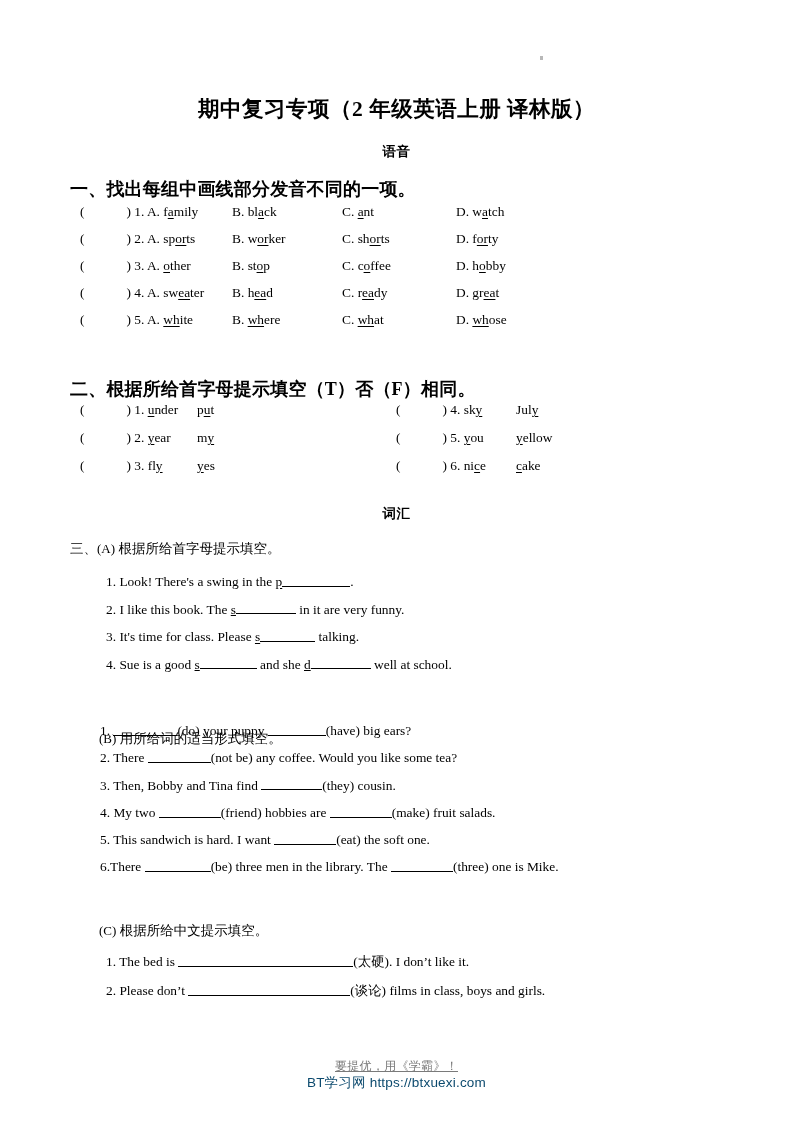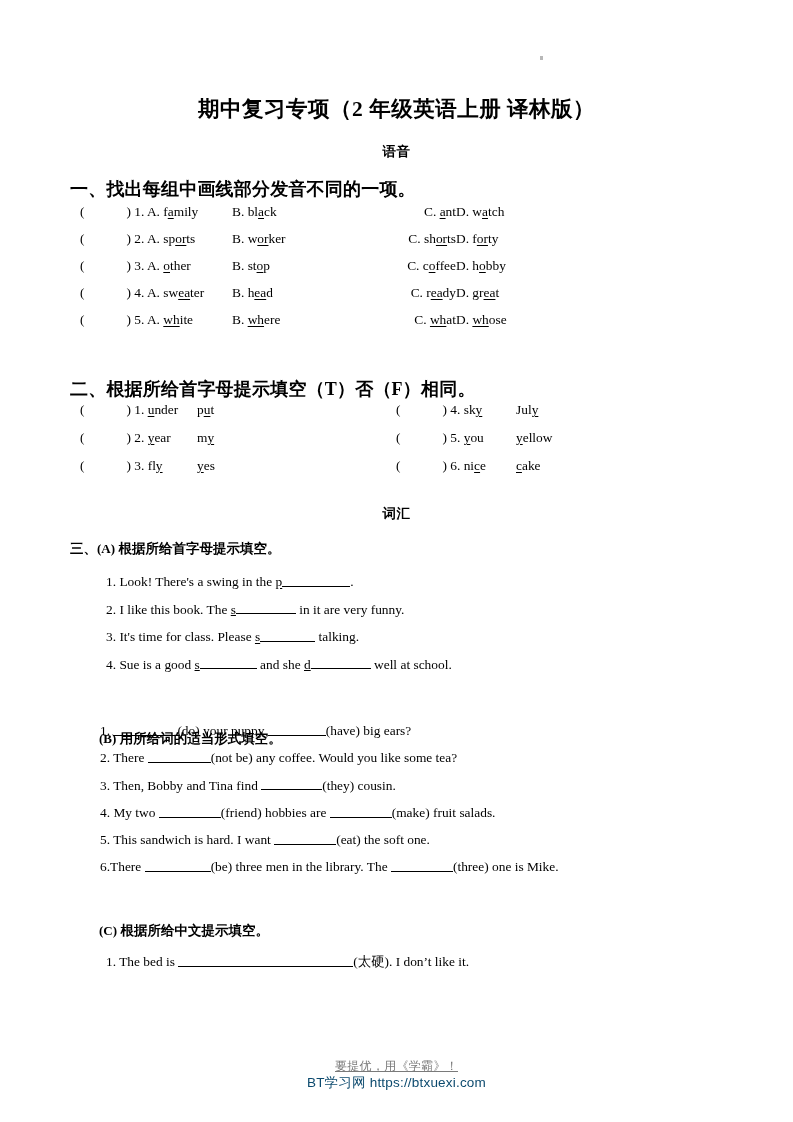--- a/index.html
+++ b/index.html
@@ -44,21 +44,21 @@
     font-weight: bold;
     letter-spacing: 0.5px;
   }
   .section-head {
     font-size: 18px;
     font-weight: bold;
     letter-spacing: 0.2px;
   }
   .sub-head {
     font-size: 13.5px;
-    font-weight: bold;
+    font-weight: normal;
   }
   .sub-head .tag {
     font-family: "Liberation Serif", "DejaVu Serif", serif;
     font-size: 13px;
   }
   .body-row {
     font-size: 13.4px;
     white-space: nowrap;
   }
   u, .u {
@@ -77,21 +77,21 @@
     width: 42px;
   }
 
   
   #phonetics-label { position: absolute; left: 0; right: 0; top: 143px; }
   #q1-head { position: absolute; left: 70px; top: 177px; }
   #q1-rows { position: absolute; left: 80px; top: 204px; }
   #q1-rows .r { height: 27px; }
   .col-a { display: inline-block; width: 152px; }
   .col-b { display: inline-block; width: 110px; }
-  .col-c { display: inline-block; width: 114px; text-align: right; }
+  .col-c { display: inline-block; width: 114px; }
   .col-d { display: inline-block; }
 
   #q2-head { position: absolute; left: 70px; top: 377px; }
   #q2-rows { position: absolute; left: 80px; top: 402px; }
   #q2-rows .r { height: 28px; }
   .p2-a { display: inline-block; width: 117px; }
   .p2-b { display: inline-block; width: 199px; }
   .p2-c { display: inline-block; width: 120px; }
   .p2-d { display: inline-block; }
 
@@ -172,20 +172,21 @@
       <div class="r body-row">2. There  <span class="blank" style="width:63px"></span>(not be)  any  coffee.  Would  you  like  some  tea?</div>
       <div class="r body-row">3. Then,  Bobby  and  Tina  find  <span class="blank" style="width:61px"></span>(they)  cousin.</div>
       <div class="r body-row">4. My  two  <span class="blank" style="width:62px"></span>(friend)  hobbies  are  <span class="blank" style="width:62px"></span>(make)  fruit  salads.</div>
       <div class="r body-row">5. This  sandwich  is  hard.  I  want  <span class="blank" style="width:62px"></span>(eat)  the  soft  one.</div>
       <div class="r body-row">6.There  <span class="blank" style="width:66px"></span>(be)  three  men  in  the  library.  The  <span class="blank" style="width:62px"></span>(three)  one  is  Mike.</div>
     </div>
 
   <div id="q3c-head" class="sub-head"><span class="tag">(C)</span>&nbsp;根据所给中文提示填空。</div>
   <div id="q3c-rows">
       <div class="r body-row">1. The  bed  is  <span class="blank" style="width:175px"></span>(太硬).  I  don’t  like  it.</div>
+      <div class="r body-row">2. Please  don’t  <span class="blank" style="width:162px"></span>(谈论)  films  in  class,  boys  and  girls.</div>
     </div>
 
   <div id="footer">
     <div class="promo">要提优，用《学霸》！</div>
     <div class="site">BT学习网 https://btxuexi.com</div>
   </div>
 
 </div>
 
 </body></html>

